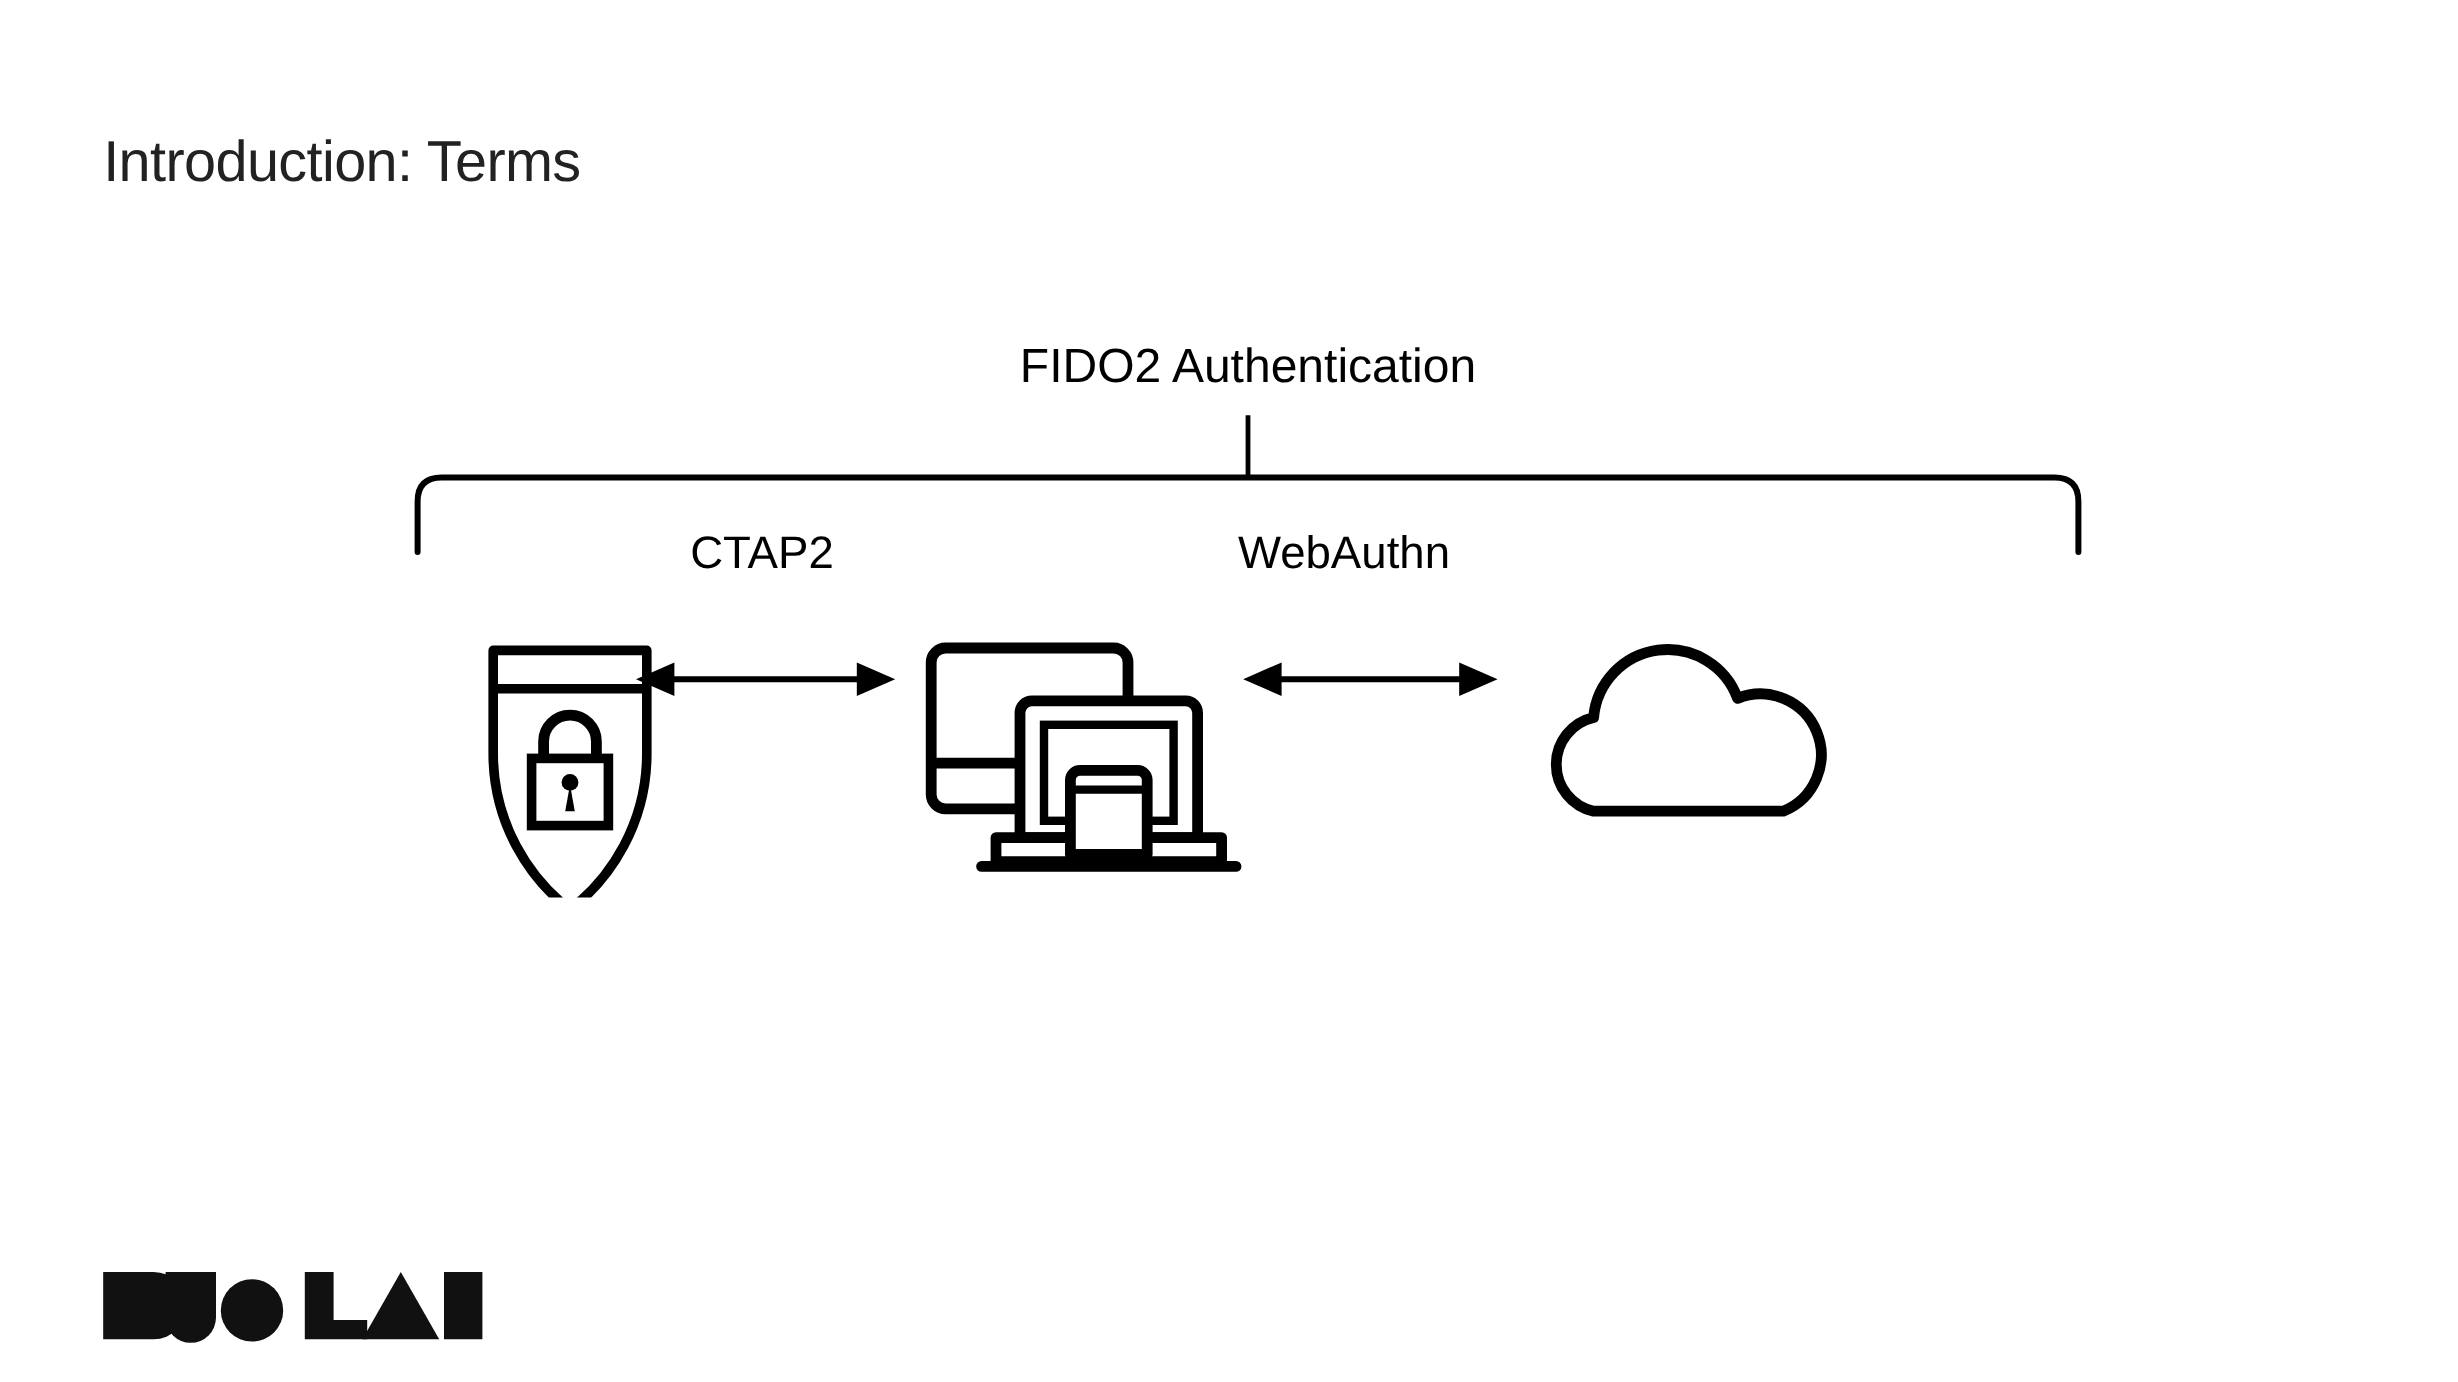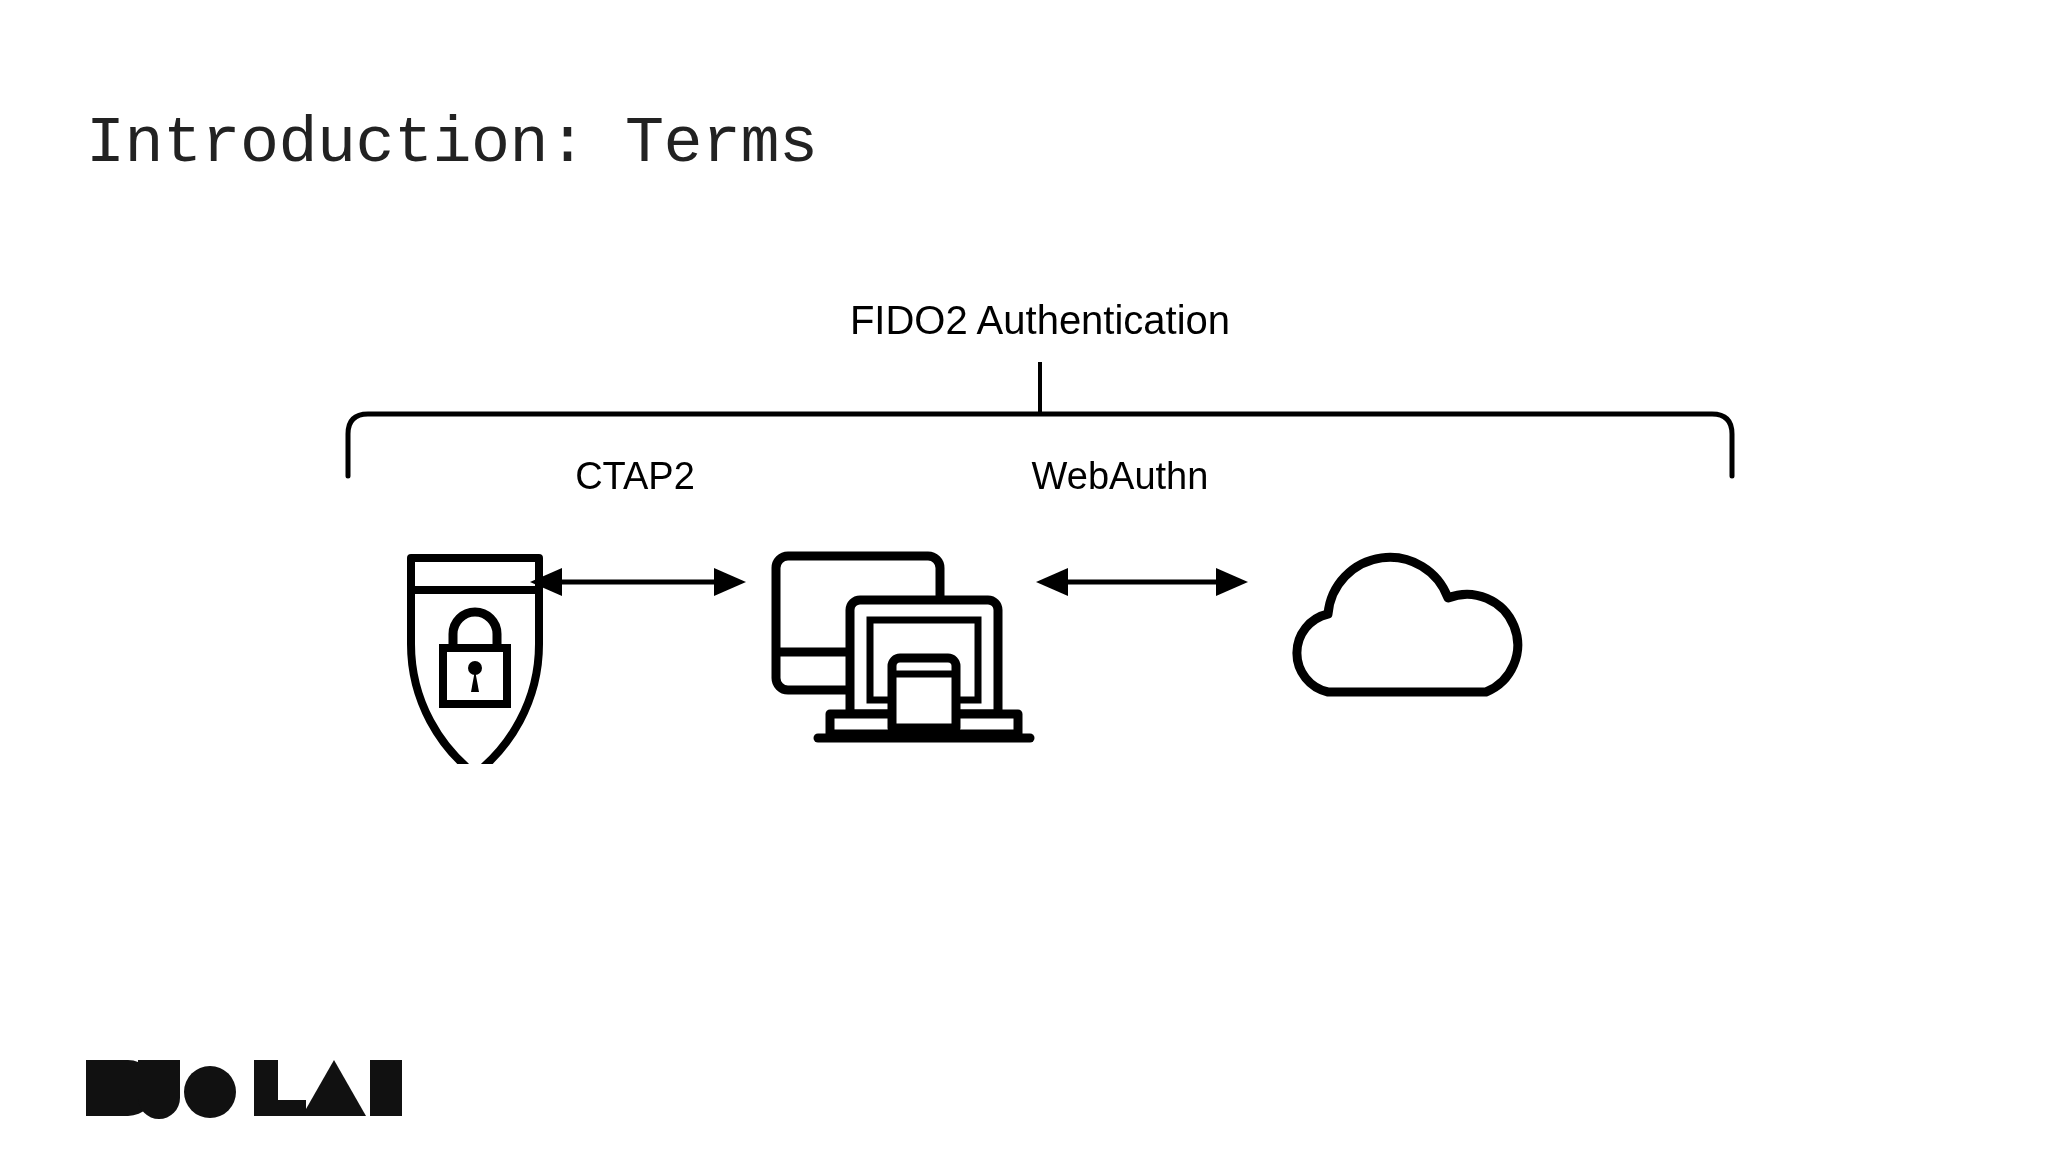--- a/index.html
+++ b/index.html
@@ -20,34 +20,33 @@
     position: absolute;
     inset: 0;
     background: #ffffff;
   }
 
   
   .slide-title {
     position: absolute;
     left: 86px;
     top: 112px;
-    font-size: 65px;
+    font-size: 48px;
     line-height: 1.0;
     font-weight: 300;
     letter-spacing: -0.5px;
     color: #222222;
     white-space: nowrap;
-    font-family: Liberation Mono, monospace;
   }
 
   
   .diagram {
     position: absolute;
     left: 330px;
-    top: 284px;
+    top: 268px;
     width: 1420px;
     height: 480px;
   }
   .diagram svg { display: block; }
 
   .dg-label {
     font-family: "Liberation Sans", sans-serif;
     font-size: 38px;
     font-weight: 400;
     fill: #000000;

